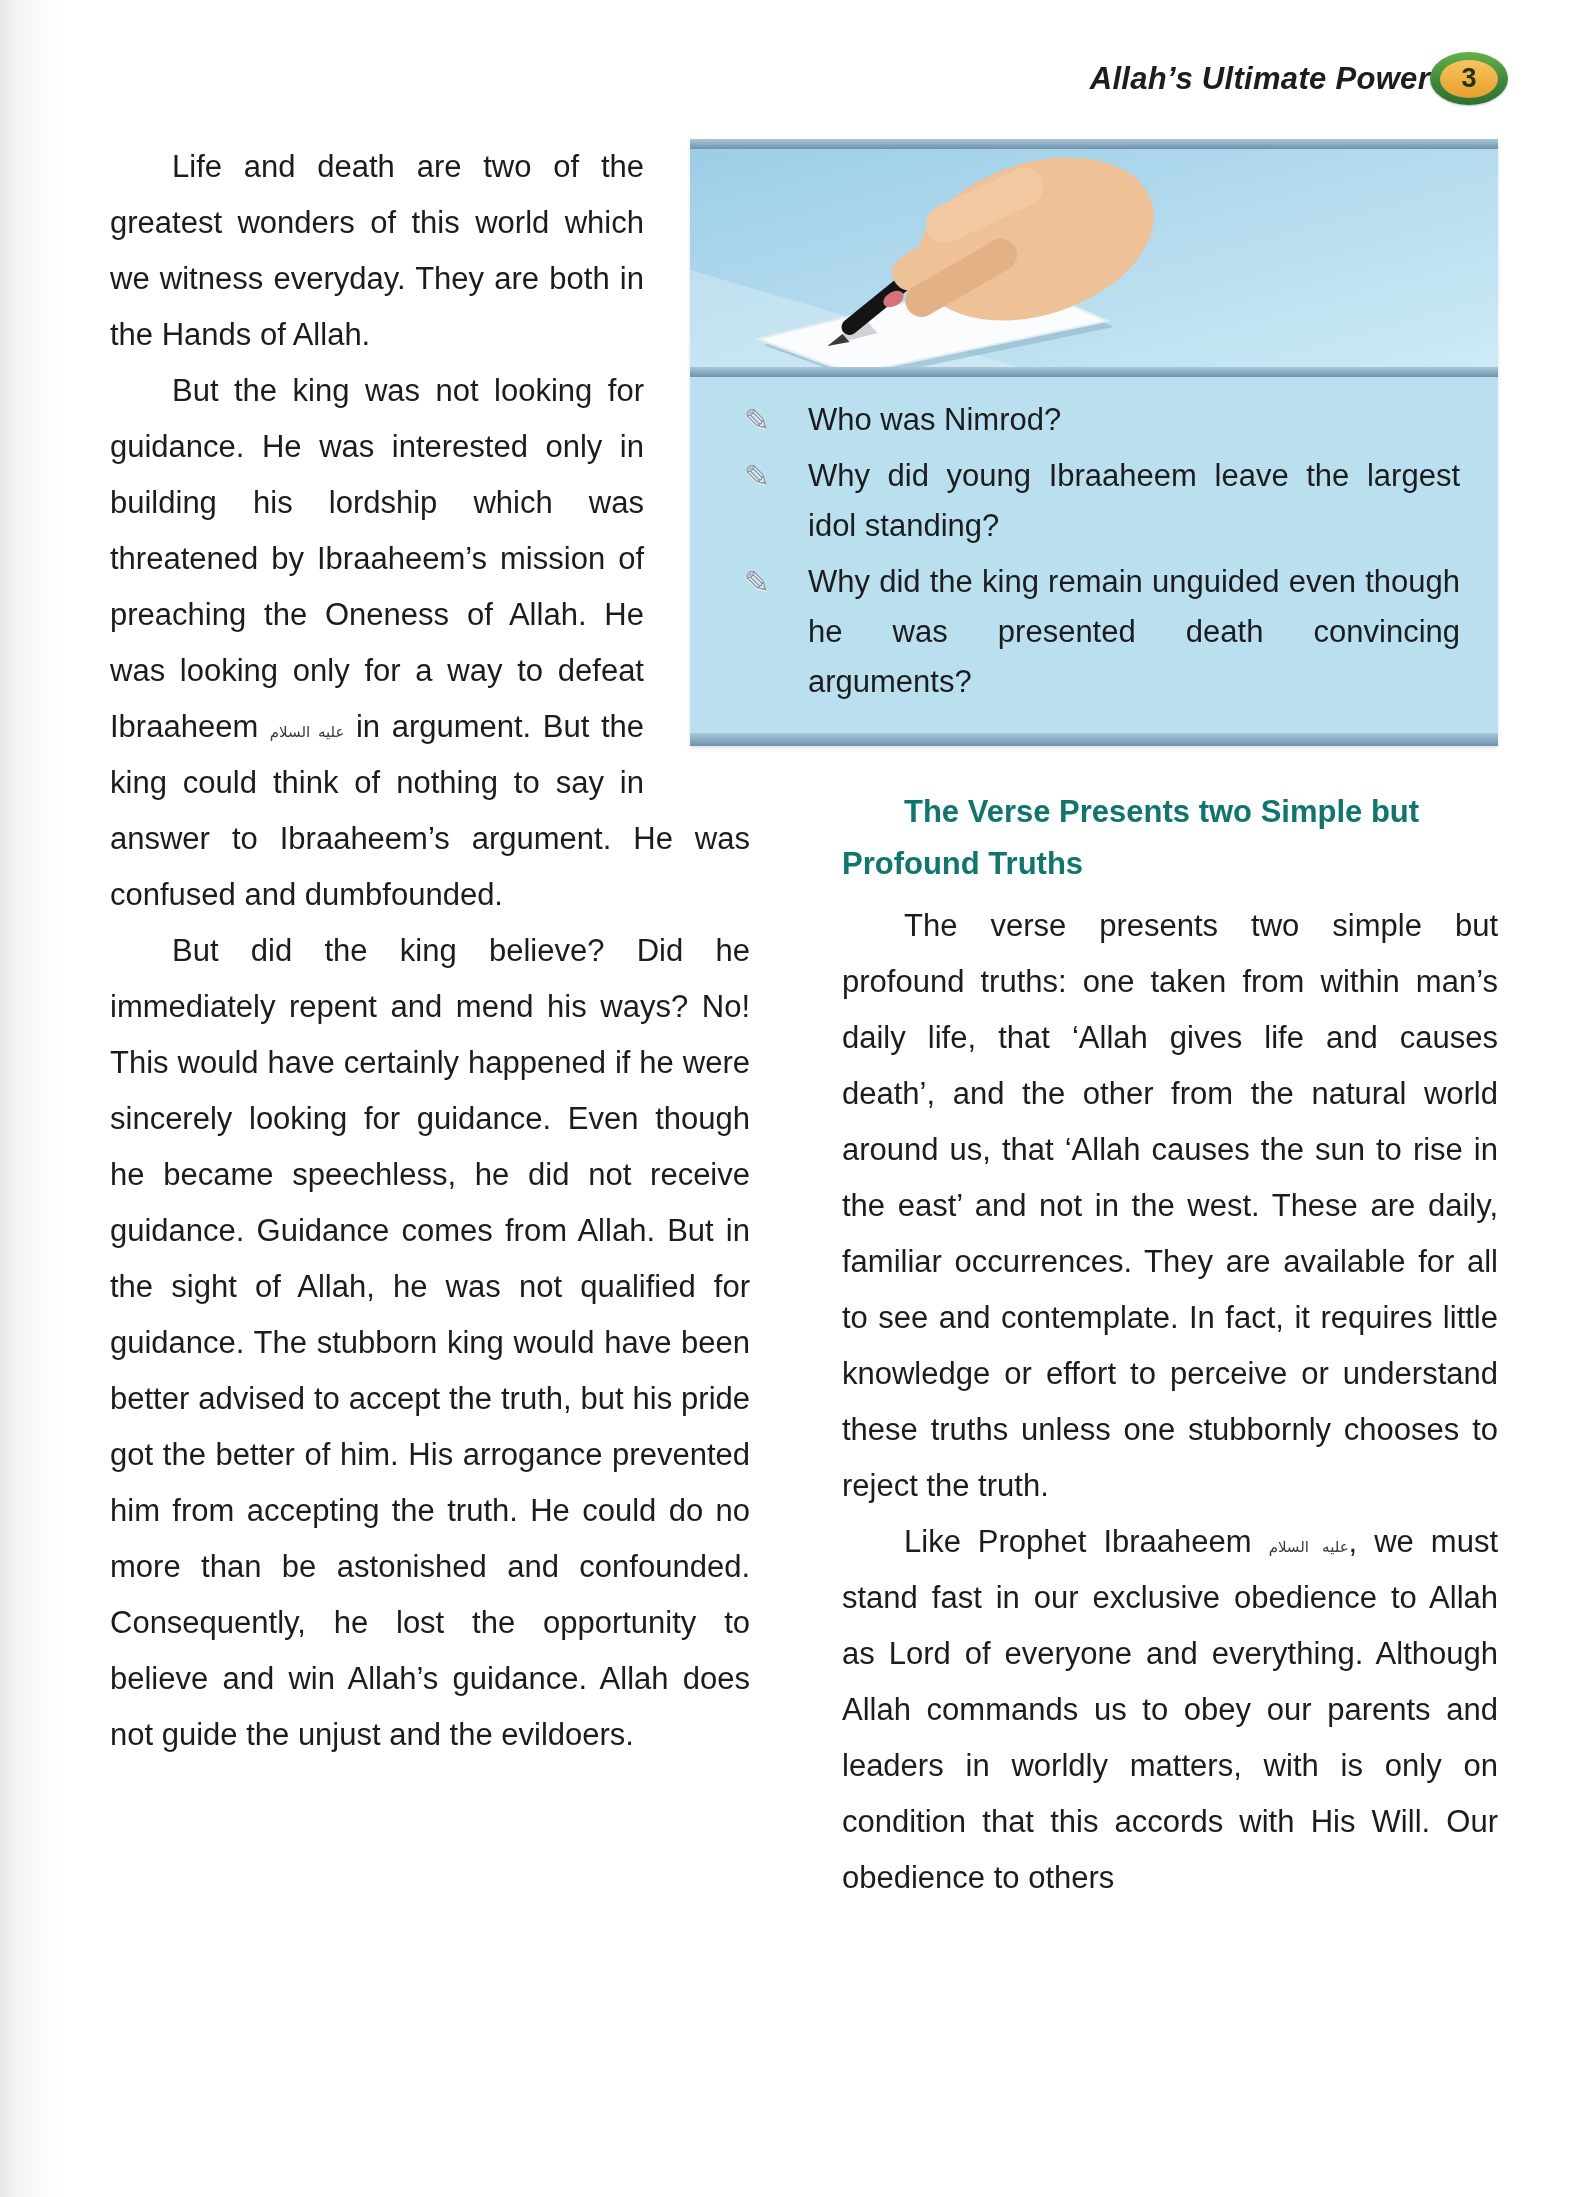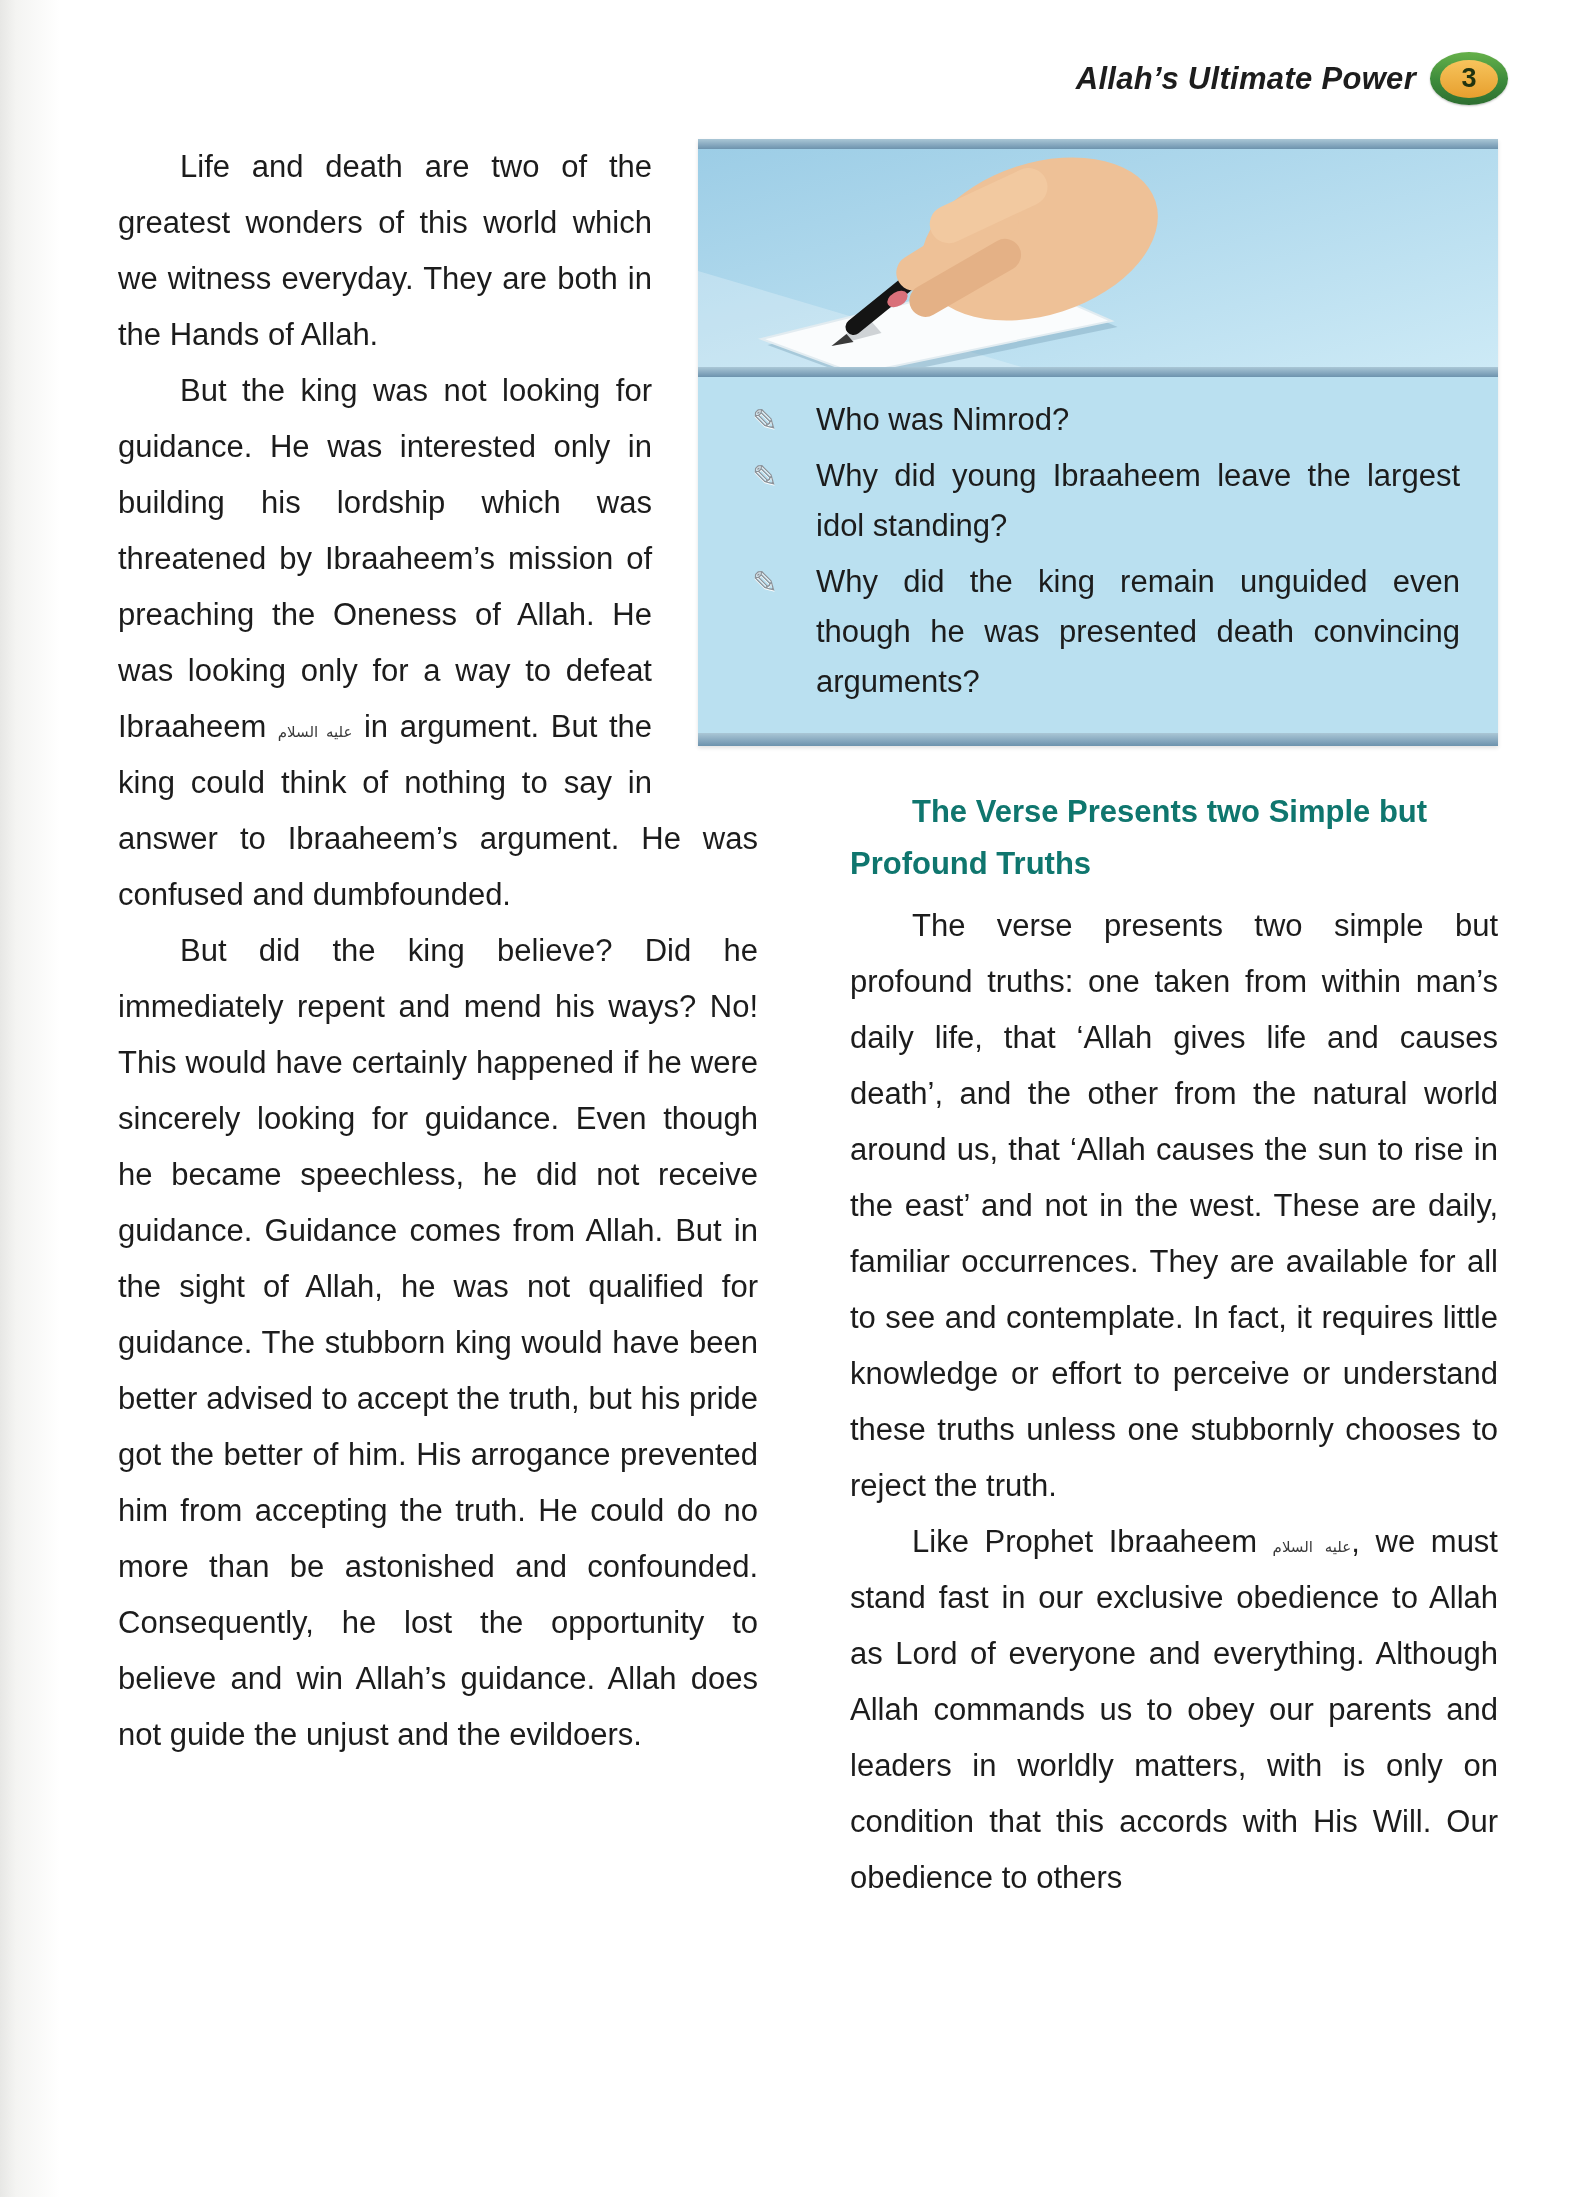--- a/index.html
+++ b/index.html
@@ -5,41 +5,41 @@
   * { margin:0; padding:0; box-sizing:border-box; }
   html { background:#ffffff; }
   body {
     width:1588px; height:2197px; position:relative; overflow:hidden;
     font-family:"Liberation Sans", sans-serif; color:#1c1c1c;
     background:linear-gradient(90deg,#e7e7e5 0px,#f4f4f2 16px,#ffffff 60px);
   }
   
   .header {
     display:flex; justify-content:flex-end; align-items:center;
-    padding:52px 80px 0 0; gap:14px;
+    padding:52px 80px 0 0; 
   }
   .header-title {
     font-size:31px; font-weight:bold; font-style:italic; color:#1d1d1d;
     letter-spacing:0.3px;
   }
   .badge {
     width:78px; height:53px; border-radius:50%;
     background:linear-gradient(180deg,#66b14a 0%,#3c8a3b 55%,#2e6e31 100%);
     display:flex; align-items:center; justify-content:center;
     box-shadow:0 1px 2px rgba(0,0,0,.25);
   }
   .badge-inner {
     width:58px; height:38px; border-radius:50%;
     background:linear-gradient(180deg,#f7c45c 0%,#e79f2e 100%);
     display:flex; align-items:center; justify-content:center;
     font-weight:bold; font-size:27px; color:#20330f;
   }
   
   .content { display:flex; padding:34px 90px 0 110px; }
-  .col-left  { width:640px; flex:none;margin-left:8px; }
+  .col-left  { width:640px; flex:none; }
   .col-right { flex:1; margin-left:92px; min-width:0; }
   .wrap-spacer { float:right; width:106px; height:636px; }
   p.body {
     font-size:31px; line-height:56px; text-align:justify; text-indent:62px;
     color:#1c1c1c;
   }
   
   .honorific {
     font-family:"DejaVu Sans", sans-serif;
     font-size:15px; color:#3a3a3a; line-height:1; white-space:nowrap;

